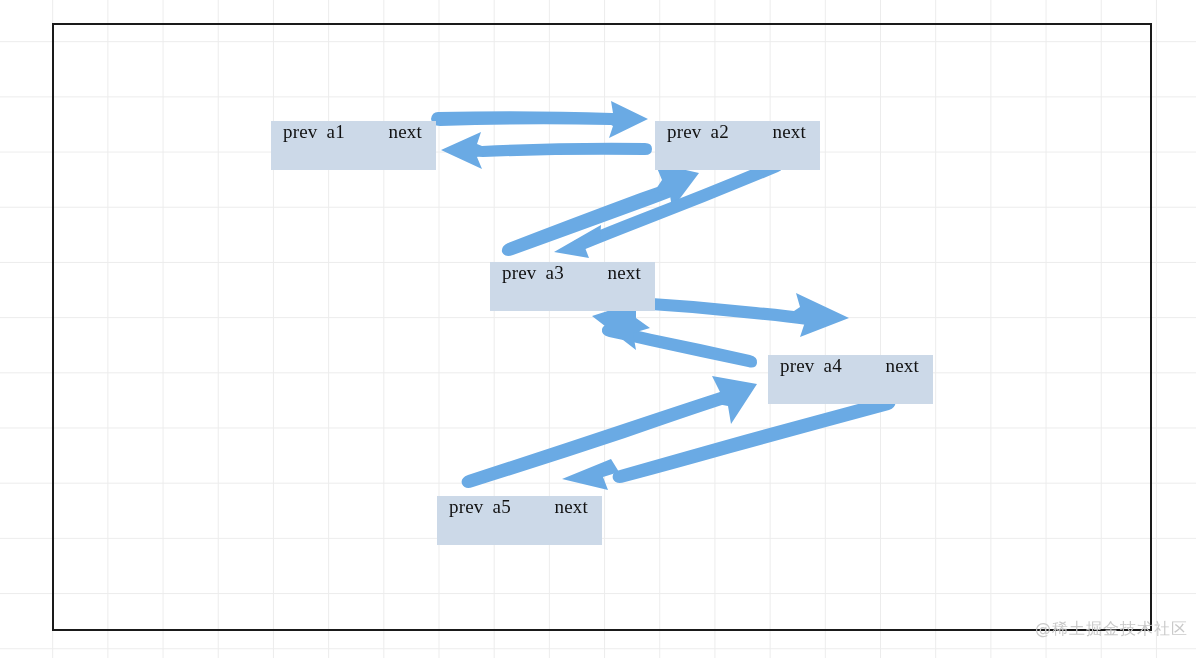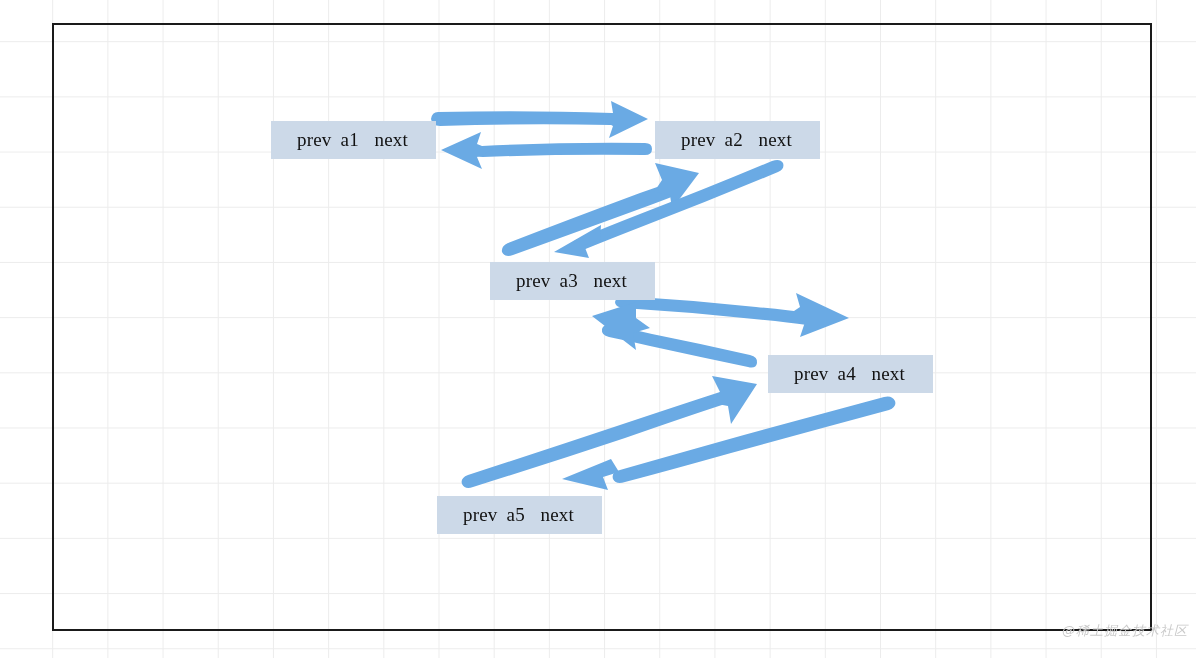--- a/index.html
+++ b/index.html
@@ -36,51 +36,50 @@
     position: absolute;
     left: 0;
     top: 0;
     width: 1196px;
     height: 658px;
     pointer-events: none;
   }
   .node {
     position: absolute;
     width: 165px;
-    height: 38px;
+    height: 49px;
     background: #ccd9e8;
     display: flex;
-    align-items: center;
+    align-items: flex-start;
     justify-content: space-between;
     box-sizing: border-box;
-    padding: 0 26px;
+    padding: 0 12px;
     font-family: "Liberation Serif", serif;
     font-size: 19px;
     color: #111111;
     letter-spacing: 0.2px;
     z-index: 5;
   }
   .node .seg-left {
     display: flex;
     gap: 9px;
   }
   .node .seg-right {
     padding-right: 2px;
   }
   #watermark {
     position: absolute;
     right: 8px;
     bottom: 18px;
     font-family: "DejaVu Sans", sans-serif;
-    font-size: 13px;
+    font-size: 16px;
     color: #c9c9c9;
     letter-spacing: 1px;
     white-space: nowrap;
     z-index: 8;
-    font-style: italic;
   }
 </style>
 </head>
 <body>
 
 <div id="canvas">
 
   <div id="frame"></div>
 
   <svg id="arrow-layer" viewBox="0 0 1196 658" xmlns="http://www.w3.org/2000/svg">

